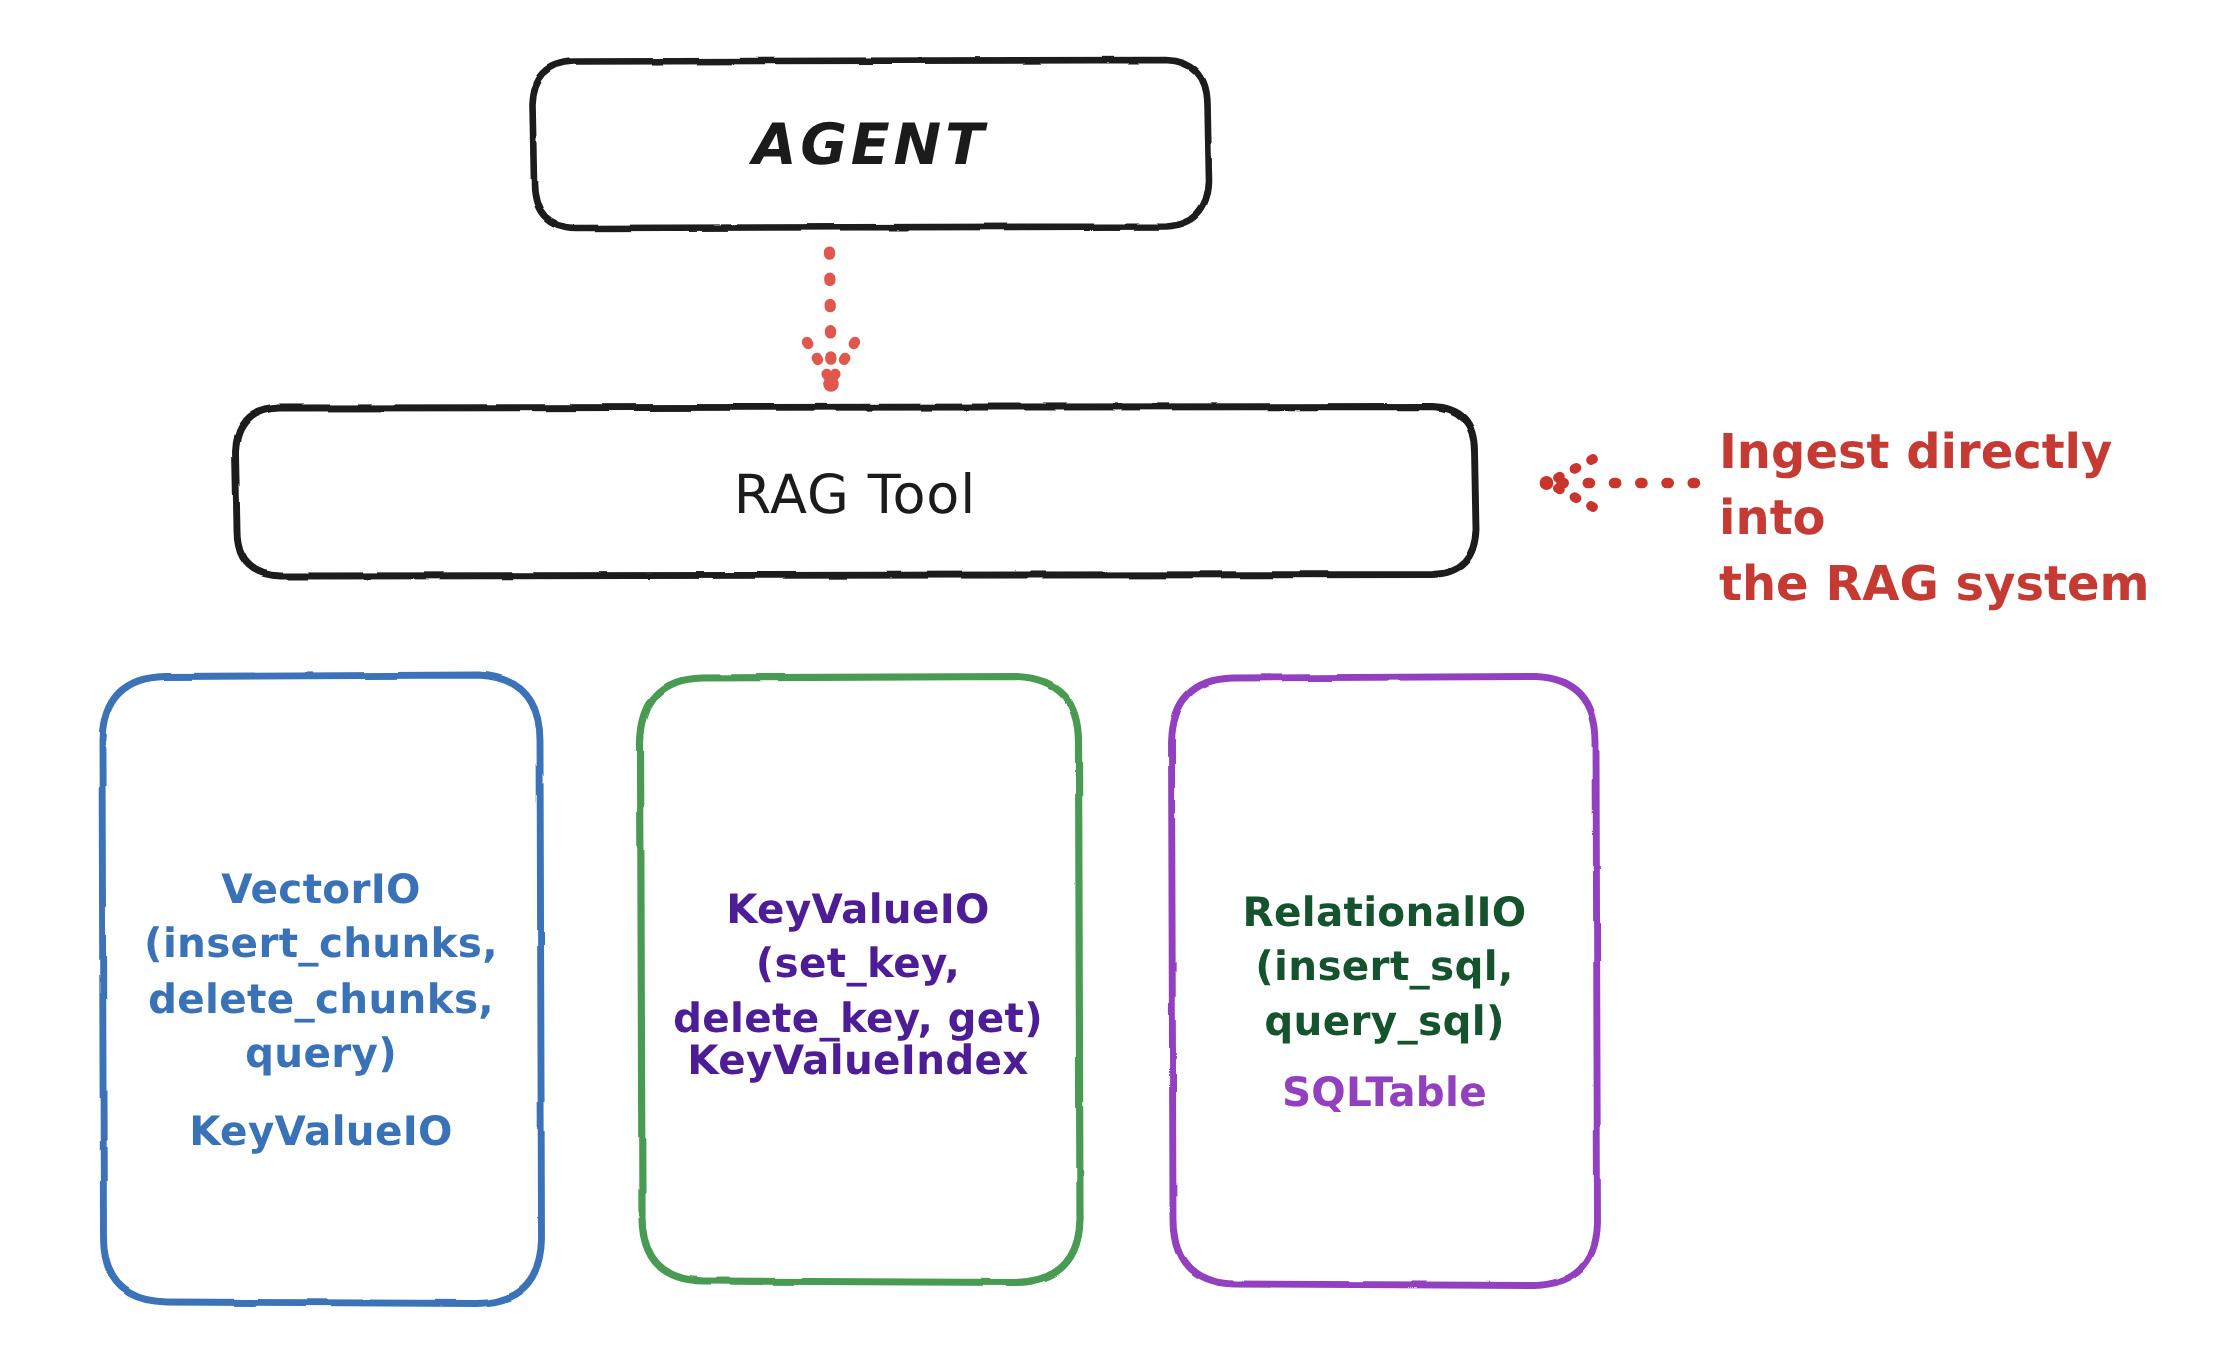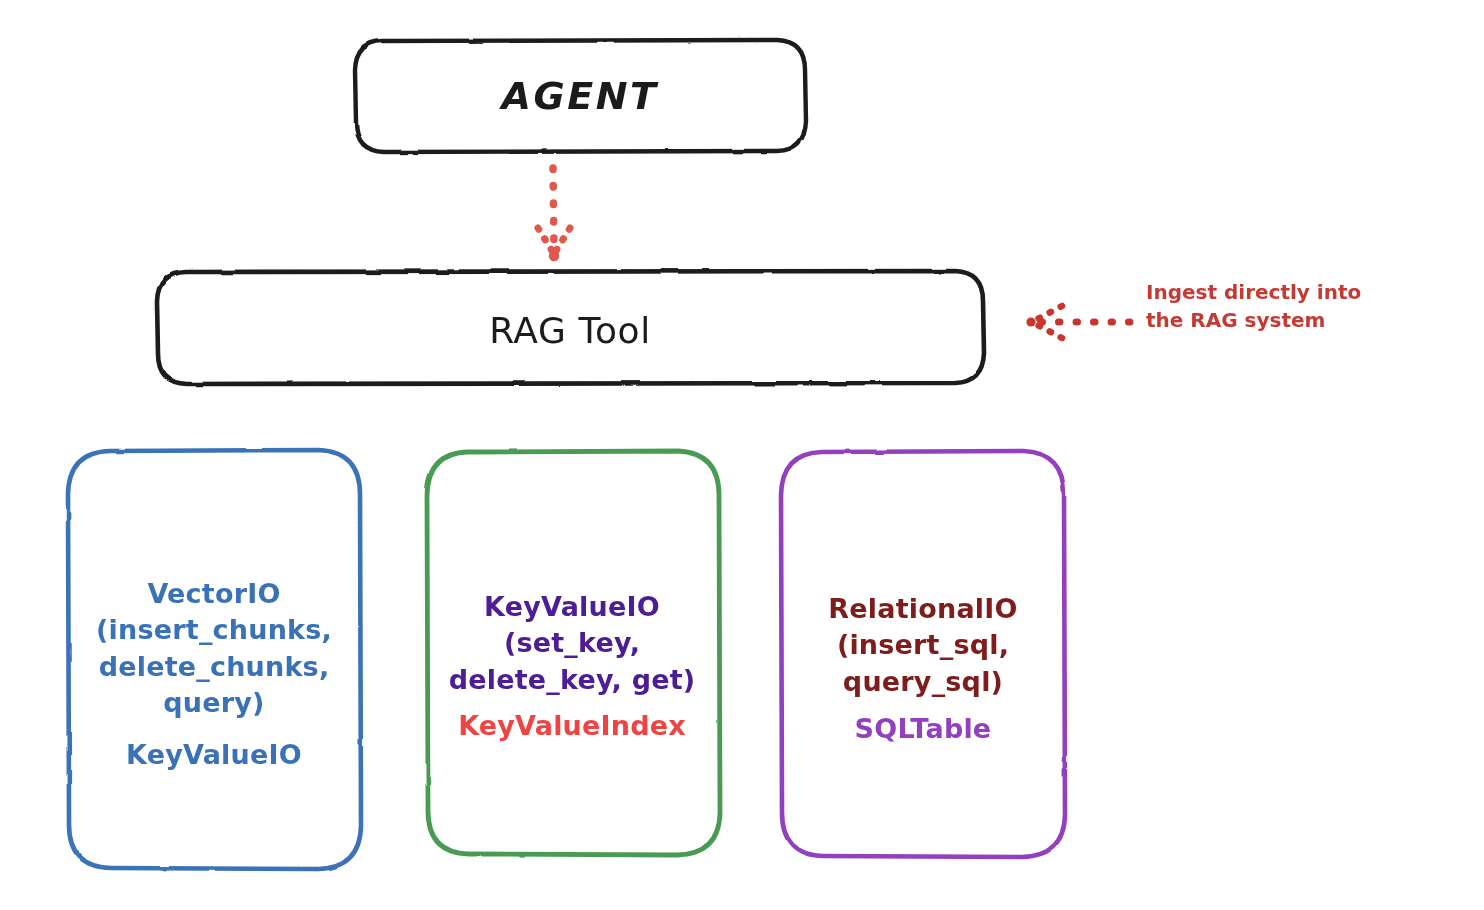--- a/index.html
+++ b/index.html
@@ -64,31 +64,31 @@
   .col-index {
     position: absolute;
     font-size: 27px;
     font-weight: 600;
     letter-spacing: 0.2px;
   }
 
   #vector-api   { left: 68px;  top: 534px; width: 292px; color: #3a72b8; }
   #vector-index { left: 68px;  top: 738px; width: 292px; color: #3a72b8; }
   #kv-api       { left: 424px; top: 547px; width: 296px; color: #4c1d95; }
-  #kv-index     { left: 424px; top: 709px; width: 296px; color: #ef4444; }
-  #rel-api      { left: 780px; top: 549px; width: 286px; color: #7f1d1d; text-align: center; }
+  #kv-index     { left: 424px; top: 691px; width: 296px; color: #4c1d95; }
+  #rel-api      { left: 780px; top: 549px; width: 286px; color: #14532d; text-align: center; }
   #rel-index    { left: 780px; top: 712px; width: 286px; color: #9240bf; }
 
   
   #ingest-note {
     position: absolute;
     left: 1146px;
     top: 279px;
     width: 330px;
-    font-size: 20px;
+    font-size: 32px;
     font-weight: 600;
     line-height: 1.38;
     color: #c53a33;
     white-space: pre-line;
     text-align: left;
   }
 </style>
 </head>
 <body>
 

